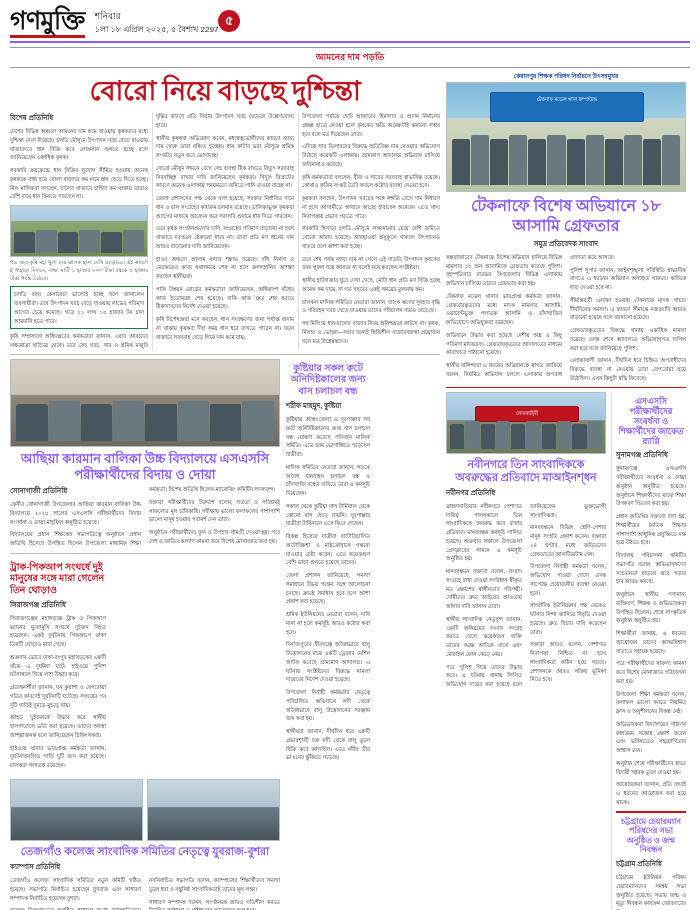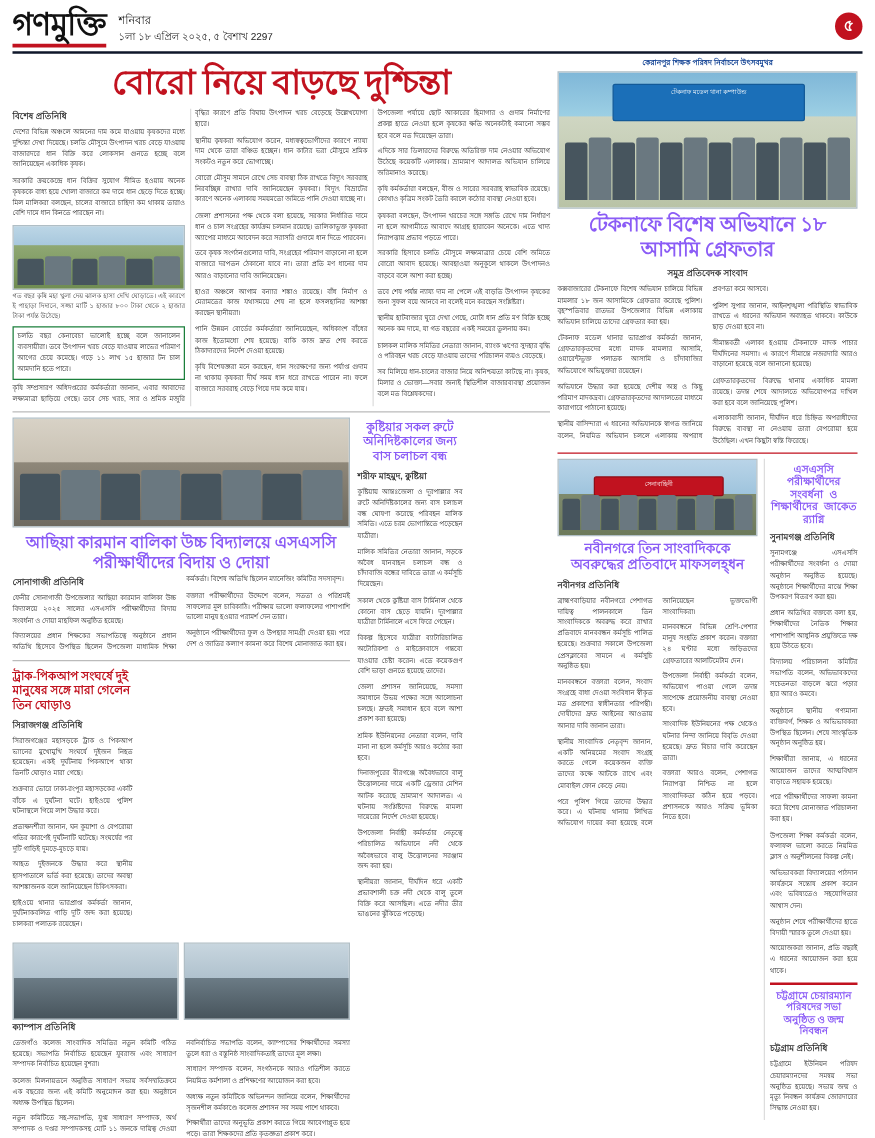--- a/index.html
+++ b/index.html
@@ -19,22 +19,21 @@
     width: 700px;
     height: 910px;
     box-sizing: border-box;
     padding: 6px 10px 4px 10px;
   }
 
   
   .masthead {
     display: flex;
     align-items: flex-start;
-    justify-content: space-between;
-    border-bottom: 2px solid #0f172a;
+    border-bottom: 2px solid #8b5cf6;
     padding-bottom: 3px;
   }
   .masthead-left {
     display: flex;
     align-items: flex-start;
     gap: 10px;
   }
   .logo {
     font-family: "Liberation Serif", serif;
     font-weight: bold;
@@ -257,20 +256,21 @@
       <div class="dateblock">
         <div class="day">শনিবার</div>
         <div>১লা ১৮ এপ্রিল ২০২৫, ৫ বৈশাখ 2297</div>
       </div>
     </div>
     <div class="masthead-right">
       <div class="page-num">৫</div>
     </div>
   </div>
 
+  <div class="strip">আমনের দাম পড়তি</div>
 
   <div class="content">
 
     <div class="col-left">
 
       <div>
         <div class="headline-main">বোরো নিয়ে বাড়ছে দুশ্চিন্তা</div>
         <div class="cols3">
           <div class="byline">বিশেষ প্রতিনিধি</div>
           <p class="body-text">দেশের বিভিন্ন অঞ্চলে আমনের দাম কমে যাওয়ায় কৃষকদের মধ্যে দুশ্চিন্তা দেখা দিয়েছে। চলতি মৌসুমে উৎপাদন খরচ বেড়ে যাওয়ায় বাজারদরে ধান বিক্রি করে লোকসান গুনতে হচ্ছে বলে জানিয়েছেন একাধিক কৃষক।</p>
@@ -348,20 +348,21 @@
               <p class="body-text">শুক্রবার ভোরে ঢাকা-রংপুর মহাসড়কের একটি বাঁকে এ দুর্ঘটনা ঘটে। হাইওয়ে পুলিশ ঘটনাস্থলে গিয়ে লাশ উদ্ধার করে।</p>
               <p class="body-text">প্রত্যক্ষদর্শীরা জানান, ঘন কুয়াশা ও বেপরোয়া গতির কারণেই দুর্ঘটনাটি ঘটেছে। সংঘর্ষের পর দুটি গাড়িই দুমড়ে-মুচড়ে যায়।</p>
               <p class="body-text">আহত দুইজনকে উদ্ধার করে স্থানীয় হাসপাতালে ভর্তি করা হয়েছে। তাদের অবস্থা আশঙ্কাজনক বলে জানিয়েছেন চিকিৎসকরা।</p>
               <p class="body-text">হাইওয়ে থানার ভারপ্রাপ্ত কর্মকর্তা জানান, দুর্ঘটনাকবলিত গাড়ি দুটি জব্দ করা হয়েছে। চালকরা পলাতক রয়েছেন।</p>
             </div>
             <div style="flex:1;">
               <div class="two-portraits">
                 <div class="photo ph-portrait" style="height:62px;"></div>
                 <div class="photo ph-portrait" style="height:62px;"></div>
               </div>
+              <div class="sub-head small">তেজগাঁও কলেজ সাংবাদিক সমিতির নেতৃত্বে যুবরাজ-বুশরা</div>
               <div class="byline">ক্যাম্পাস প্রতিনিধি</div>
               <div class="cols2">
                 <p class="body-text">তেজগাঁও কলেজ সাংবাদিক সমিতির নতুন কমিটি গঠিত হয়েছে। সভাপতি নির্বাচিত হয়েছেন যুবরাজ এবং সাধারণ সম্পাদক নির্বাচিত হয়েছেন বুশরা।</p>
                 <p class="body-text">কলেজ মিলনায়তনে অনুষ্ঠিত সাধারণ সভায় সর্বসম্মতিক্রমে এক বছরের জন্য এই কমিটি অনুমোদন করা হয়। অনুষ্ঠানে অধ্যক্ষ উপস্থিত ছিলেন।</p>
                 <p class="body-text">নতুন কমিটিতে সহ-সভাপতি, যুগ্ম সাধারণ সম্পাদক, অর্থ সম্পাদক ও দপ্তর সম্পাদকসহ মোট ১১ জনকে দায়িত্ব দেওয়া হয়েছে।</p>
                 <p class="body-text">নবনির্বাচিত সভাপতি বলেন, ক্যাম্পাসের শিক্ষার্থীদের সমস্যা তুলে ধরা ও বস্তুনিষ্ঠ সাংবাদিকতাই তাদের মূল লক্ষ্য।</p>
                 <p class="body-text">সাধারণ সম্পাদক বলেন, সংগঠনকে আরও গতিশীল করতে নিয়মিত কর্মশালা ও প্রশিক্ষণের আয়োজন করা হবে।</p>
                 <p class="body-text">অধ্যক্ষ নতুন কমিটিকে অভিনন্দন জানিয়ে বলেন, শিক্ষার্থীদের সৃজনশীল কর্মকাণ্ডে কলেজ প্রশাসন সব সময় পাশে থাকবে।</p>
                 <p class="body-text">শিক্ষার্থীরা তাদের অনুভূতি প্রকাশ করতে গিয়ে আবেগাপ্লুত হয়ে পড়ে। তারা শিক্ষকদের প্রতি কৃতজ্ঞতা প্রকাশ করে।</p>
               </div>
@@ -437,36 +438,36 @@
                 <i></i>
                 <i></i>
                 <i></i>
                 <i></i>
                 <i></i>
                 <i></i>
                 <i></i>
                 <i></i>
             </div>
           </div>
-          <div class="sub-head small">নবীনগরে তিন সাংবাদিককে অবরুদ্ধের প্রতিবাদে মাফসলহ্ধন</div>
+          <div class="sub-head small">নবীনগরে তিন সাংবাদিককে অবরুদ্ধের প্রতিবাদে মাআইনশ্ধন</div>
           <div class="byline">নবীনগর প্রতিনিধি</div>
           <div class="cols2">
             <p class="body-text">ব্রাহ্মণবাড়িয়ার নবীনগরে পেশাগত দায়িত্ব পালনকালে তিন সাংবাদিককে অবরুদ্ধ করে রাখার প্রতিবাদে মানববন্ধন কর্মসূচি পালিত হয়েছে। শুক্রবার সকালে উপজেলা প্রেসক্লাবের সামনে এ কর্মসূচি অনুষ্ঠিত হয়।</p>
             <p class="body-text">মানববন্ধনে বক্তারা বলেন, সংবাদ সংগ্রহে বাধা দেওয়া সংবিধান স্বীকৃত মত প্রকাশের স্বাধীনতার পরিপন্থী। দোষীদের দ্রুত আইনের আওতায় আনার দাবি জানান তারা।</p>
             <p class="body-text">স্থানীয় সাংবাদিক নেতৃবৃন্দ জানান, একটি অনিয়মের সংবাদ সংগ্রহ করতে গেলে কয়েকজন ব্যক্তি তাদের কক্ষে আটকে রাখে এবং মোবাইল ফোন কেড়ে নেয়।</p>
             <p class="body-text">পরে পুলিশ গিয়ে তাদের উদ্ধার করে। এ ঘটনায় থানায় লিখিত অভিযোগ দায়ের করা হয়েছে বলে জানিয়েছেন ভুক্তভোগী সাংবাদিকরা।</p>
             <p class="body-text">মানববন্ধনে বিভিন্ন শ্রেণি-পেশার মানুষ সংহতি প্রকাশ করেন। বক্তারা ২৪ ঘণ্টার মধ্যে জড়িতদের গ্রেফতারের আলটিমেটাম দেন।</p>
             <p class="body-text">উপজেলা নির্বাহী কর্মকর্তা বলেন, অভিযোগ পাওয়া গেলে তদন্ত সাপেক্ষে প্রয়োজনীয় ব্যবস্থা নেওয়া হবে।</p>
             <p class="body-text">সাংবাদিক ইউনিয়নের পক্ষ থেকেও ঘটনার নিন্দা জানিয়ে বিবৃতি দেওয়া হয়েছে। দ্রুত বিচার দাবি করেছেন তারা।</p>
             <p class="body-text">বক্তারা আরও বলেন, পেশাগত নিরাপত্তা নিশ্চিত না হলে সাংবাদিকতা কঠিন হয়ে পড়বে। প্রশাসনকে আরও সক্রিয় ভূমিকা নিতে হবে।</p>
           </div>
         </div>
 
         <div style="flex:1; border-left:1px solid #ddd; padding-left:4px;">
-          <div class="sub-head xsmall" style="font-size:8.5px;font-family:Liberation Mono, monospace;">এসএসসি পরীক্ষার্থীদের সংবর্ধনা ও শিক্ষার্থীদের জাকেত র‍্যাগ্নি</div>
+          <div class="sub-head xsmall" style="font-size:8.5px;">এসএসসি পরীক্ষার্থীদের সংবর্ধনা ও শিক্ষার্থীদের জাকেত র‍্যাগ্নি</div>
           <div class="byline">সুনামগঞ্জ প্রতিনিধি</div>
           <p class="body-text">সুনামগঞ্জে এসএসসি পরীক্ষার্থীদের সংবর্ধনা ও দোয়া অনুষ্ঠান অনুষ্ঠিত হয়েছে। অনুষ্ঠানে শিক্ষার্থীদের মাঝে শিক্ষা উপকরণ বিতরণ করা হয়।</p>
           <p class="body-text">প্রধান অতিথির বক্তব্যে বলা হয়, শিক্ষার্থীদের নৈতিক শিক্ষার পাশাপাশি আধুনিক প্রযুক্তিতে দক্ষ হয়ে উঠতে হবে।</p>
           <p class="body-text">বিদ্যালয় পরিচালনা কমিটির সভাপতি বলেন, অভিভাবকদের সচেতনতা বাড়লে ঝরে পড়ার হার আরও কমবে।</p>
           <p class="body-text">অনুষ্ঠানে স্থানীয় গণ্যমান্য ব্যক্তিবর্গ, শিক্ষক ও অভিভাবকরা উপস্থিত ছিলেন। শেষে সাংস্কৃতিক অনুষ্ঠান অনুষ্ঠিত হয়।</p>
           <p class="body-text">শিক্ষার্থীরা জানায়, এ ধরনের আয়োজন তাদের আত্মবিশ্বাস বাড়াতে সহায়ক হয়েছে।</p>
           <p class="body-text">পরে পরীক্ষার্থীদের সাফল্য কামনা করে বিশেষ মোনাজাত পরিচালনা করা হয়।</p>
           <p class="body-text">উপজেলা শিক্ষা কর্মকর্তা বলেন, ফলাফল ভালো করতে নিয়মিত ক্লাস ও অনুশীলনের বিকল্প নেই।</p>
           <p class="body-text">অভিভাবকরা বিদ্যালয়ের পাঠদান কার্যক্রমে সন্তোষ প্রকাশ করেন এবং ভবিষ্যতেও সহযোগিতার আশ্বাস দেন।</p>
           <p class="body-text">অনুষ্ঠান শেষে পরীক্ষার্থীদের হাতে বিদায়ী স্মারক তুলে দেওয়া হয়।</p>

